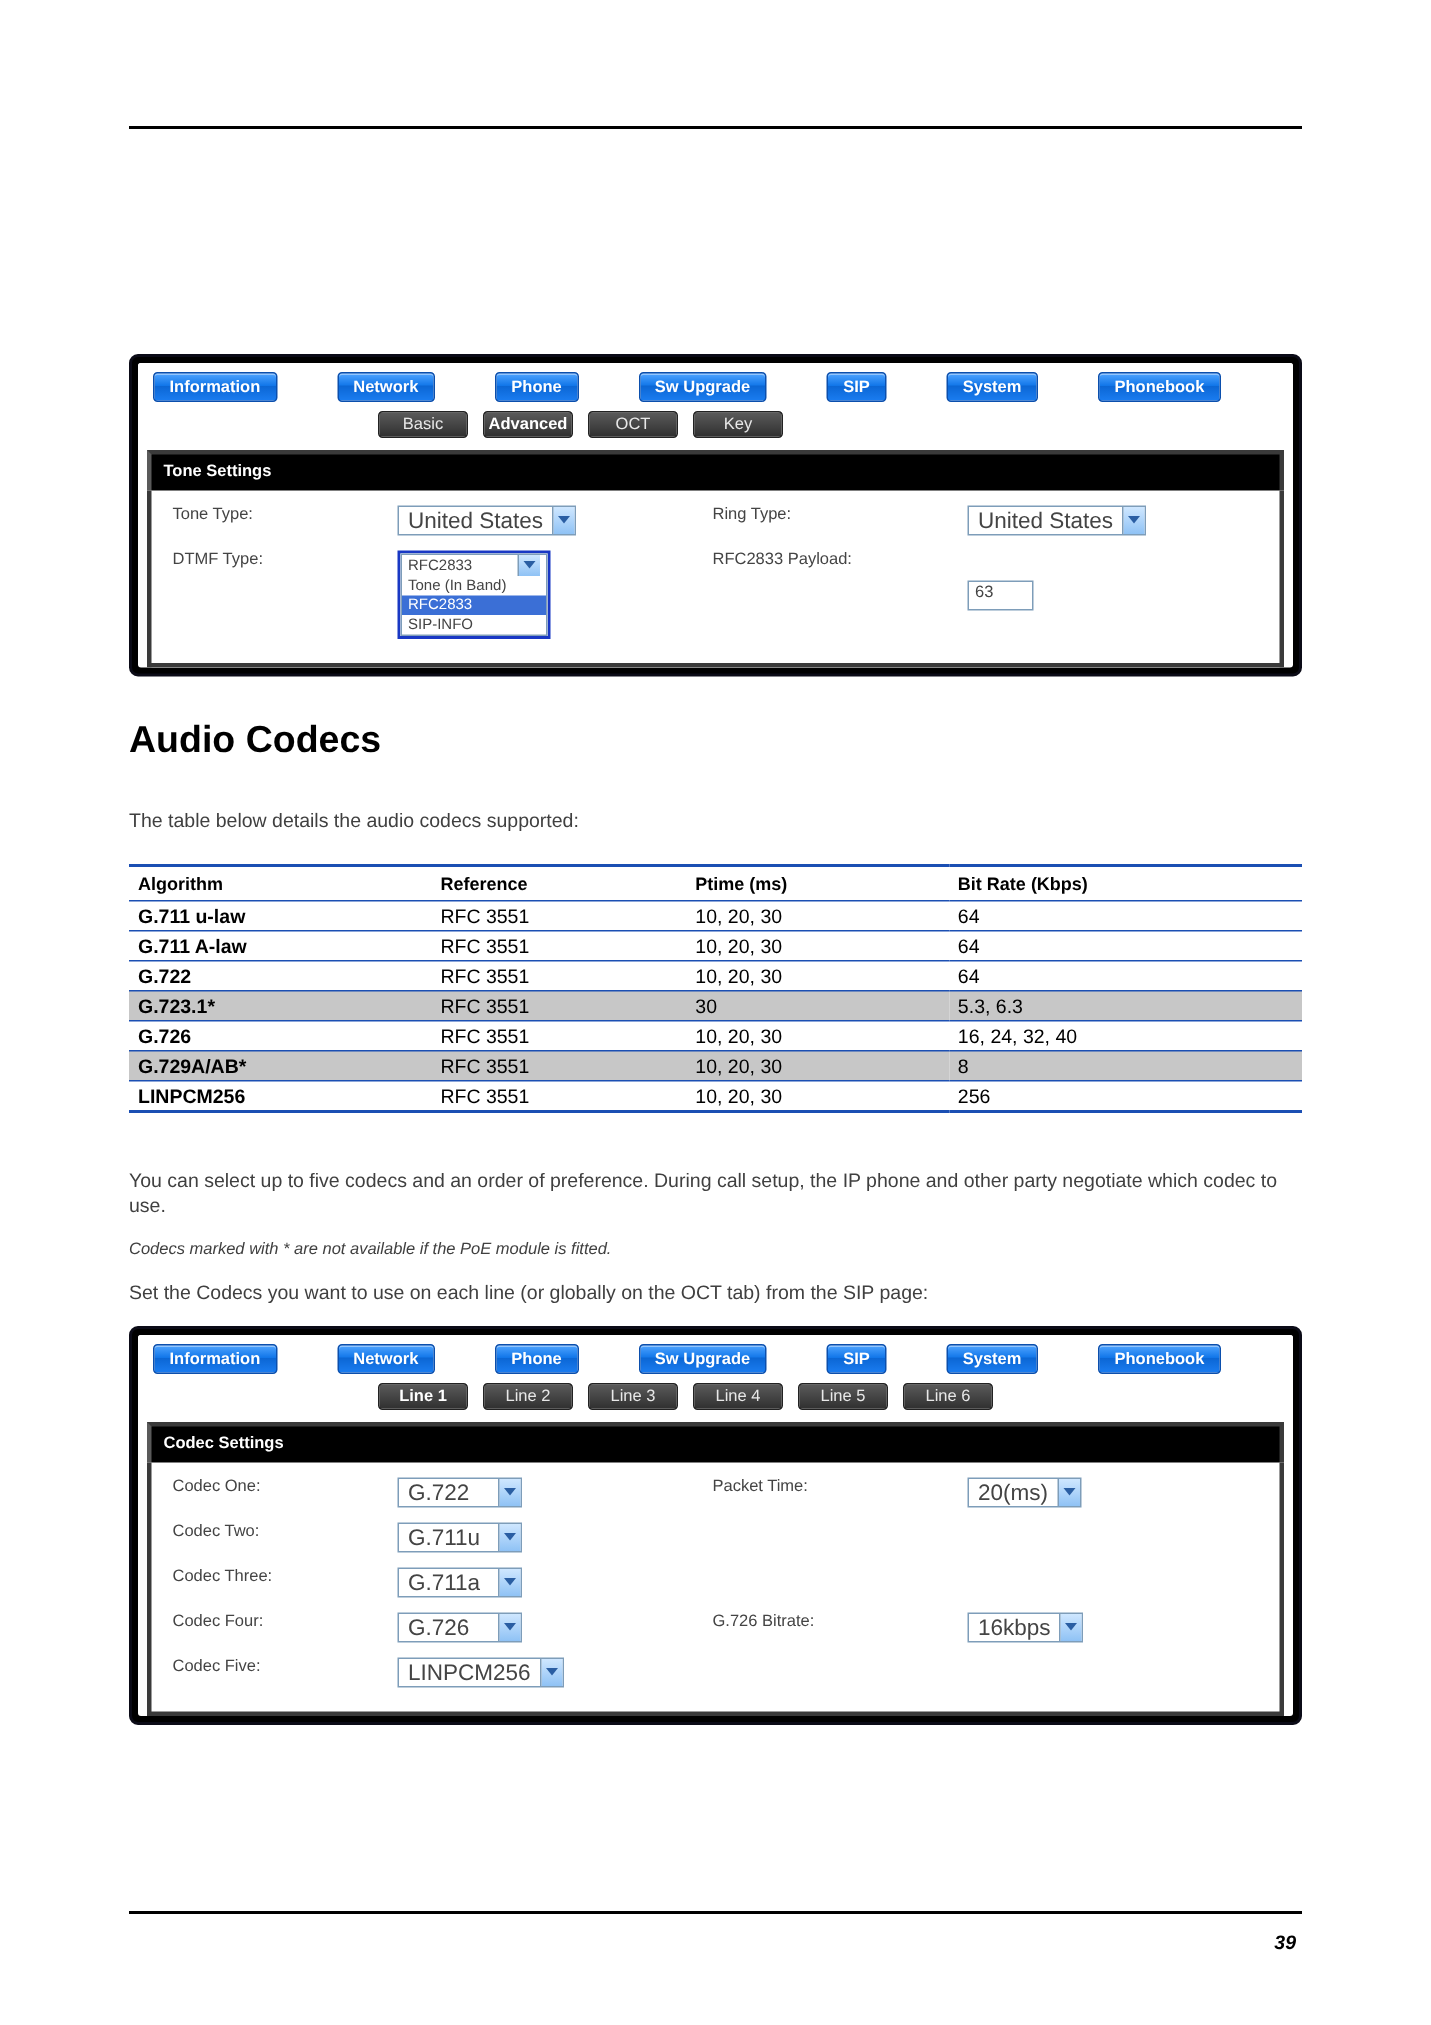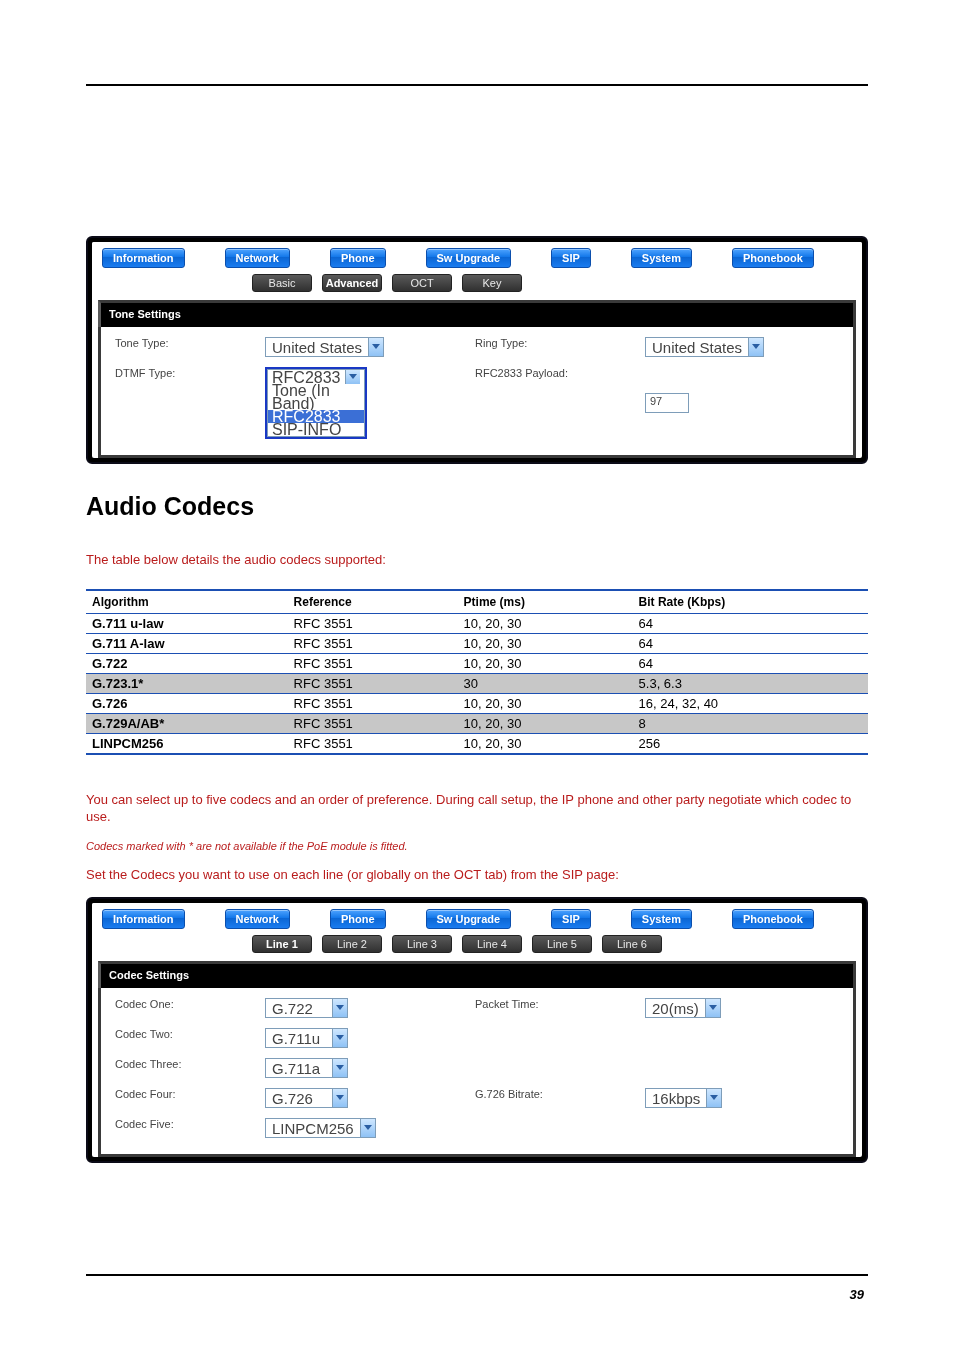--- a/index.html
+++ b/index.html
@@ -140,21 +140,21 @@
     font-size: 11px;
   }
 
   .dtmf-outline {
     border: 2px solid #1938c4;
   }
 
   .dtmf-list {
     border: 1px solid #7e9db9;
     background: #fff;
-    font-size: 16px;
+    font-size: 10px;
     line-height: 13px;
     width: 96px;
   }
   .dtmf-list div { padding: 0 4px; }
   .dtmf-list .dtmf-row1 { display: flex; align-items: center; }
   .dtmf-list .dtmf-row1 .sel-arrow {
     margin-left: auto;
     width: 14px; height: 14px;
     background: linear-gradient(to bottom, #cfe7ff, #8fc2f5);
     border-left: 1px solid #7e9db9;
@@ -175,21 +175,21 @@
   
   h2.audio-h {
     font-size: 25px;
     font-weight: bold;
     margin: 10px 0 30px 0;
   }
 
   .body-text {
     font-size: 13px;
     line-height: 1.35;
-    color: #b91c1c;
+    color: #404040;
   }
 
   
   table.codec {
     width: 100%;
     border-collapse: collapse;
     margin-top: 20px;
     margin-bottom: 36px;
   }
   table.codec th {
@@ -288,21 +288,21 @@
                   <span class="sel-arrow"></span>
                 </div>
                 <div>Tone (In Band)</div>
                 <div class="highlight">RFC2833</div>
                 <div>SIP-INFO</div>
               </div>
             </div>
           </div>
           <div class="field-label">RFC2833 Payload:</div>
           <div class="field-cell">
-            <div class="faux-input">97</div>
+            <div class="faux-input">63</div>
           </div>
         </div>
       </div>
     </div>
   </div>
 
   <h2 class="audio-h">Audio Codecs</h2>
 
   <p class="body-text">The table below details the audio codecs supported:</p>
 

